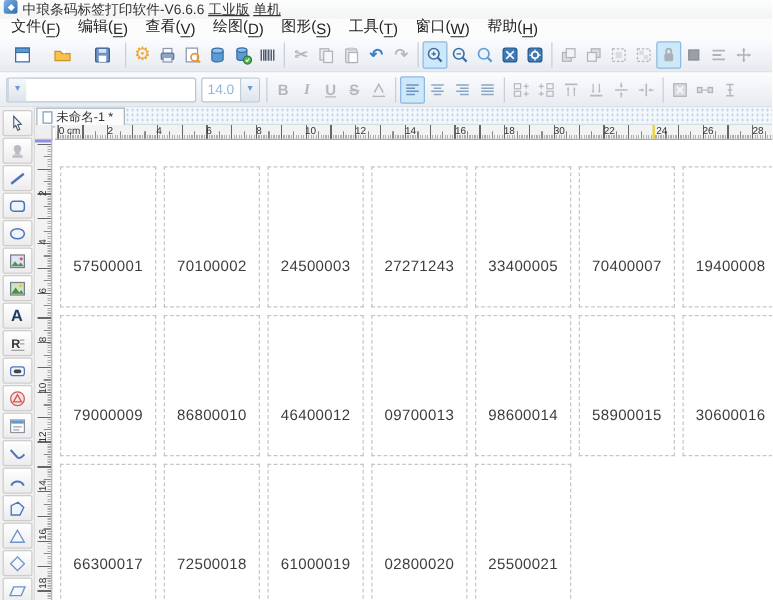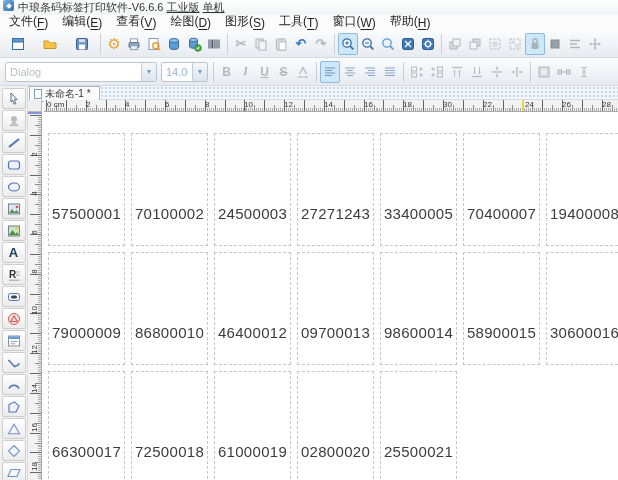--- a/index.html
+++ b/index.html
@@ -70,21 +70,21 @@
     background-size:11px 100%,6px 100%,3px 100%;
     background-position:right top,right top,right top;
     background-repeat:no-repeat}
   .vlabel{position:absolute;left:-1px;width:14px;text-align:center;font-size:8px;color:#333;transform:rotate(-90deg)}
   .marker-v{position:absolute;left:0;top:0;width:14px;height:2px;background:#8a8fe0}
 
   
   .canvas{position:absolute;left:42px;top:112px;width:576px;height:368px;background:#fff;overflow:hidden}
   .grid{position:absolute;left:6px;top:21px;display:grid;grid-template-columns:repeat(7,77px);grid-auto-rows:113px;gap:6px}
   .cell{border:1px dashed #c6c6c6;background:#fff;position:relative}
-  .cell span{position:absolute;left:0;right:0;top:71%;transform:translateY(-50%);text-align:center;font-size:15px;color:#3c3c3c;letter-spacing:.3px}
+  .cell span{position:absolute;left:0;right:0;top:71%;transform:translateY(-50%);text-align:center;font-size:12px;color:#3c3c3c;letter-spacing:.3px}
 </style>
 </head>
 <body>
 
 <div id="window">
 
   <div class="titlebar">
     <span class="app-icon"></span>
     <span><span>中琅条码标签打印软件-V6.6.6</span> <span class="u">工业版</span> <span class="u">单机</span></span>
   </div>
@@ -302,21 +302,20 @@
           <svg width="16" height="16">
             <path d="M8 2.5v11M2.5 8h11" stroke="#b0b4ba" stroke-width="1.2"></path>
             <path d="M8 2.5l-1.5 2h3zM8 13.5l-1.5-2h3zM2.5 8l2-1.5v3zM13.5 8l-2-1.5v3z" fill="#b0b4ba"></path>
           </svg>
         </span>
     </span>
   </div>
 
   <div class="toolbar toolbar2">
     <span class="combo font">
-      <span class="val">Dialog</span>
       <span class="arrow">▼</span>
     </span>
     <span class="combo size">
       <span class="val">14.0</span>
       <span class="arrow">▼</span>
     </span>
     <span class="sep"></span>
     <span class="tgroup">
       <span class="lbtn">B</span>
       <span class="lbtn" style="font-style:italic;font-family:'Liberation Serif',serif">I</span>

